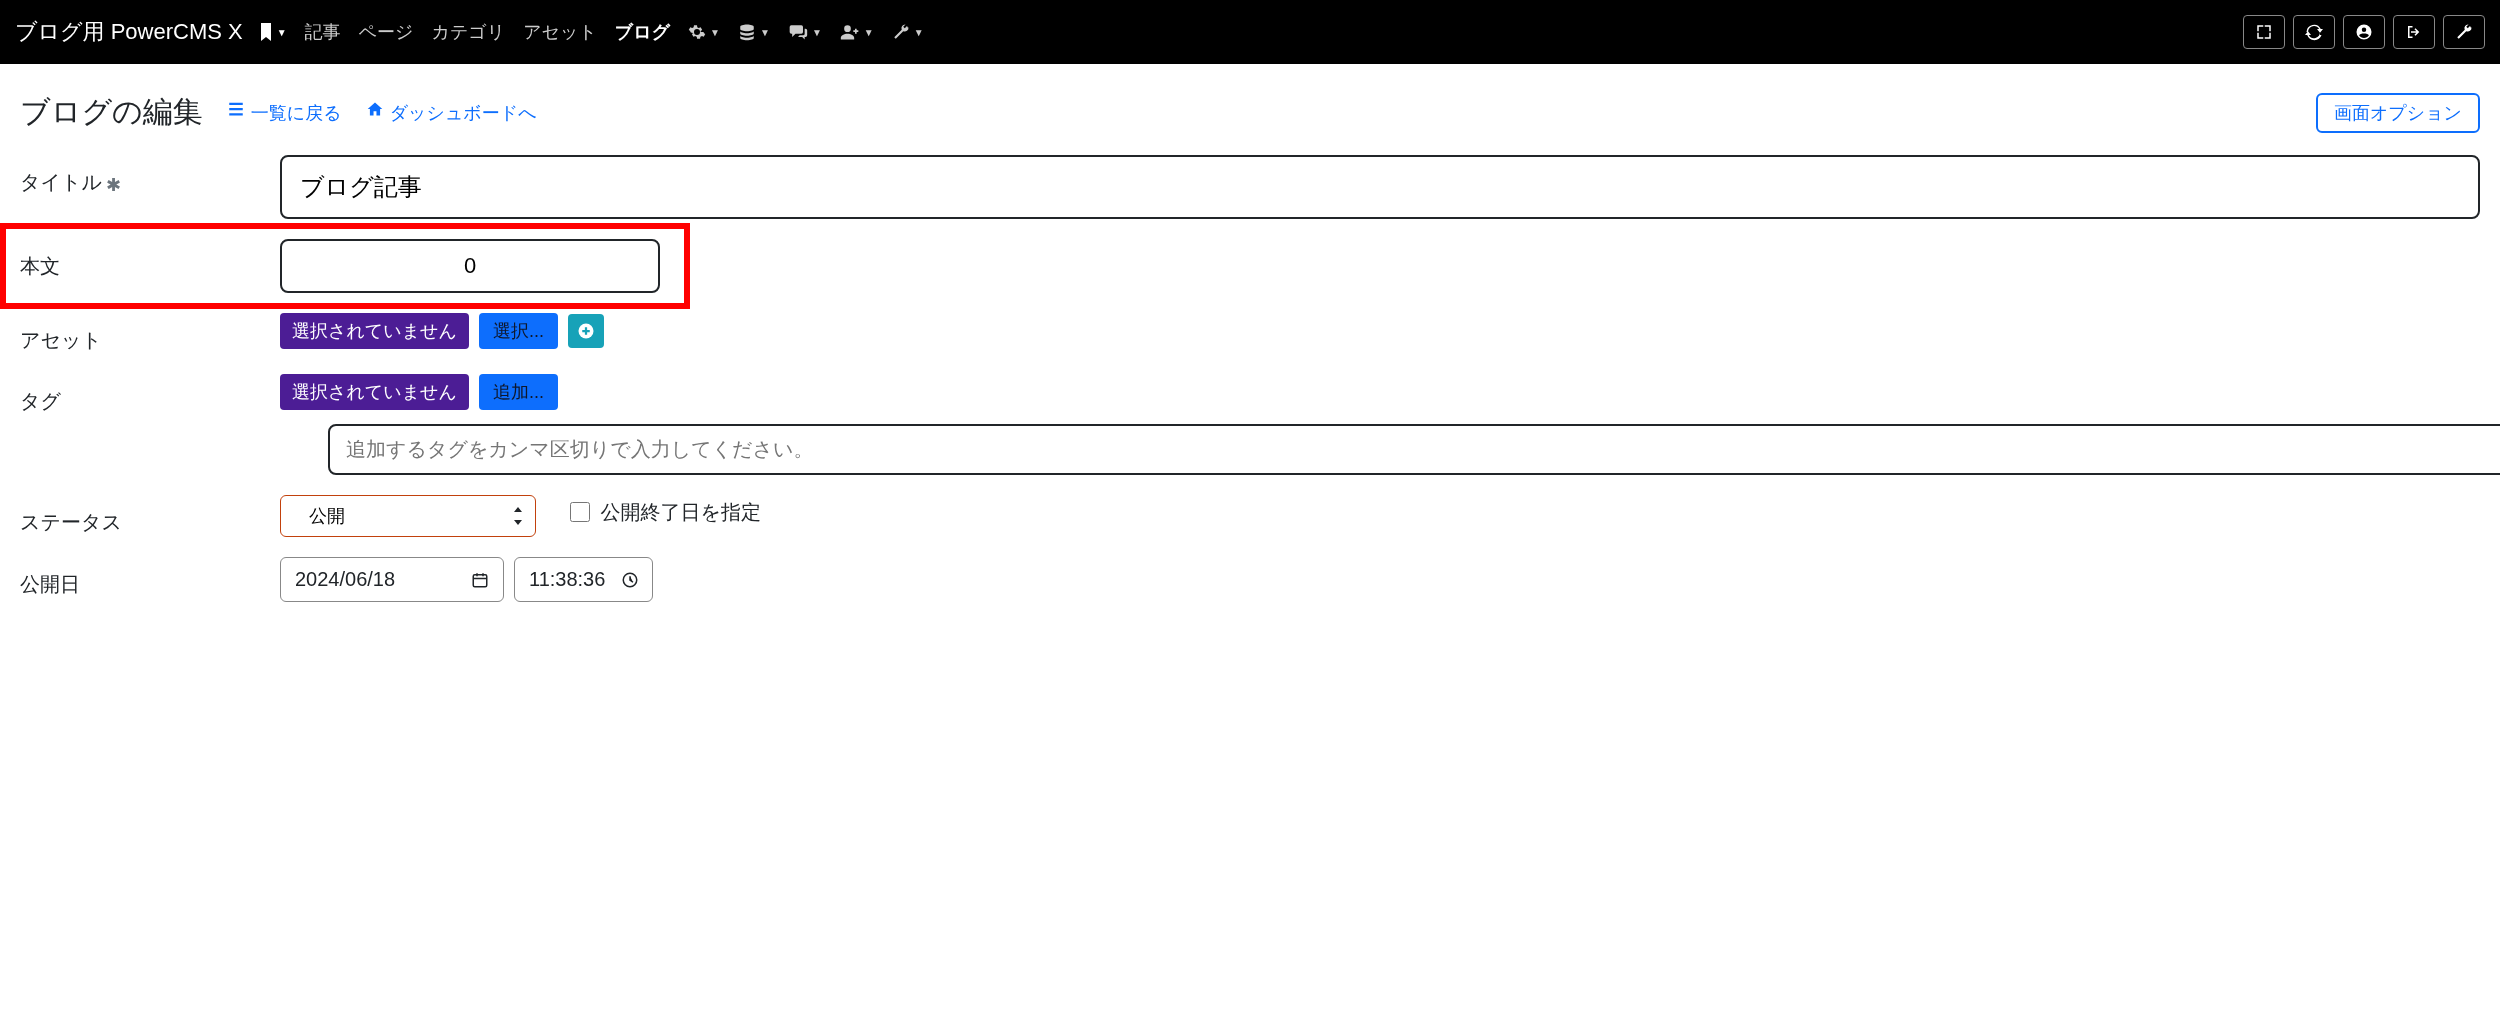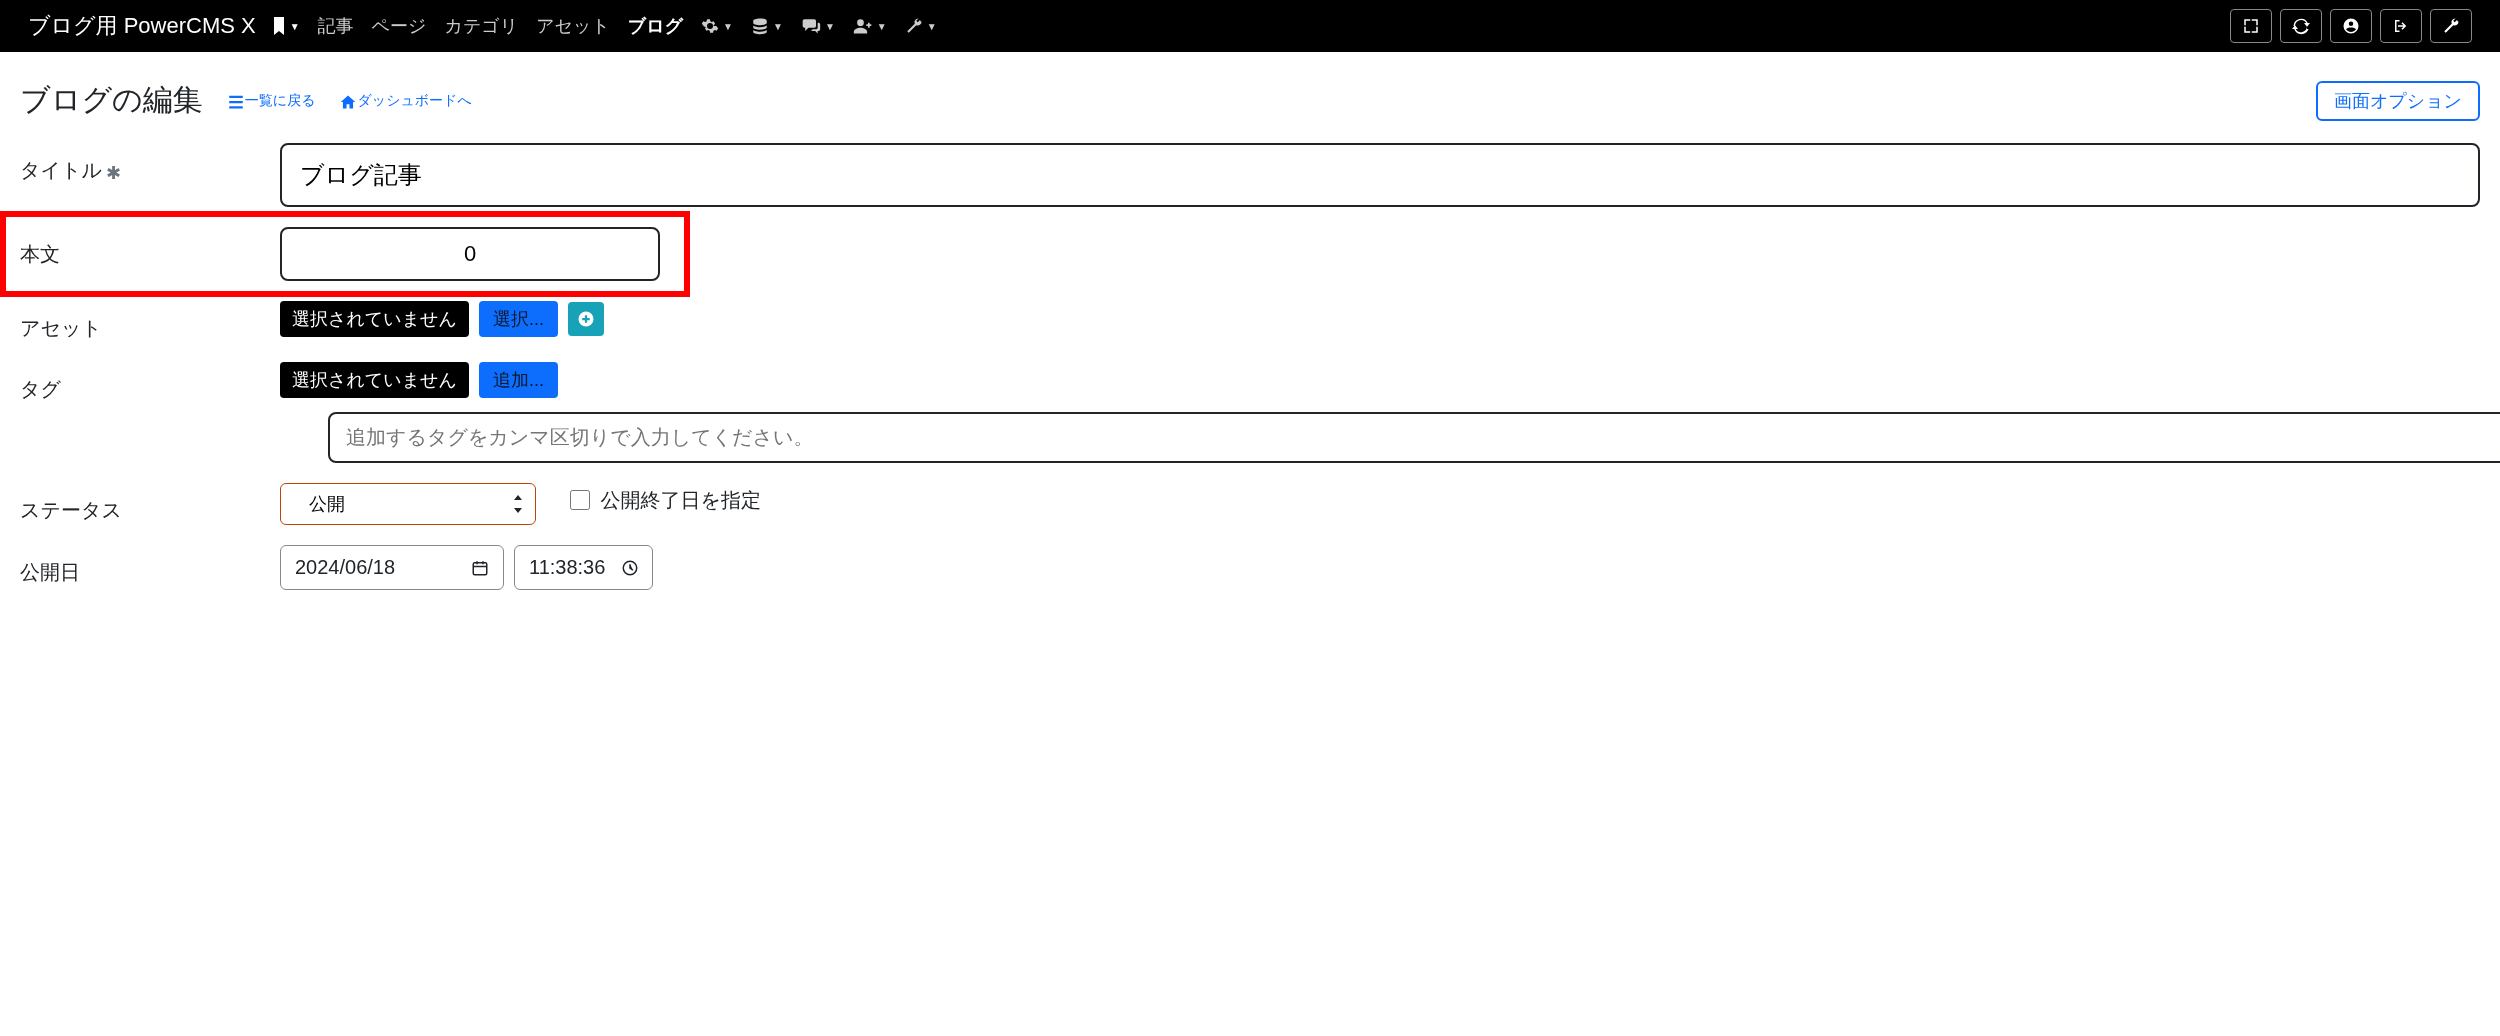--- a/index.html
+++ b/index.html
@@ -1,53 +1,53 @@
 <!DOCTYPE html>
 <html><head>
 <meta charset="utf-8">
 <style>
 * { box-sizing: border-box; margin: 0; padding: 0; }
 body { font-family: -apple-system, "Hiragino Kaku Gothic ProN", Meiryo, sans-serif; background: #fff; color: #212529; }
 
 
-.topnav { background: #000; color: #fff; display: flex; align-items: center; height: 52px; padding: 0 28px; justify-content: space-between; }
+.topnav { background: #000; color: #fff; display: flex; align-items: center; height: 64px; padding: 0 15px; justify-content: space-between; }
 .topnav-left { display: flex; align-items: center; gap: 6px; }
 .brand { font-size: 22px; font-weight: 400; padding-right: 4px; white-space: nowrap; }
 .nav-items { display: flex; align-items: center; gap: 6px; }
 .nav-item { color: #ccc; font-size: 18px; padding: 4px 6px; cursor: pointer; display: flex; align-items: center; gap: 4px; }
 .nav-item.bold { color: #fff; font-weight: 700; }
 .caret { font-size: 10px; color: #ccc; }
 .caret.white { color: #fff; }
 .icon { display: inline-block; }
 .topnav-right { display: flex; gap: 8px; }
 .icon-btn { border: 1px solid #888; border-radius: 4px; width: 42px; height: 34px; display: flex; align-items: center; justify-content: center; background: #000; color: #fff; cursor: pointer; font-size: 18px; }
 
 
 .page-header { display: flex; align-items: center; padding: 28px 20px 12px 20px; gap: 24px; }
 .page-title { font-size: 30px; font-weight: 400; }
-.header-link { color: #0d6efd; font-size: 14px; display: flex; align-items: flex-end; text-decoration: none; cursor: pointer; }
+.header-link { color: #0d6efd; font-size: 18px; display: flex; align-items: flex-start; gap: 6px; text-decoration: none; cursor: pointer; }
 .spacer { flex: 1; }
 .screen-options-btn { border: 2px solid #0d6efd; color: #0d6efd; background: #fff; border-radius: 6px; padding: 6px 16px; font-size: 18px; cursor: pointer; }
 
 
 .form-wrap { padding: 0 20px 20px 20px; }
 .form-row { display: flex; align-items: flex-start; padding: 10px 0; }
 .form-label { width: 260px; font-size: 20px; padding-top: 14px; display: flex; align-items: flex-end; gap: 4px; font-family: Liberation Serif, serif; }
 .req-mark { color: #6c757d; font-size: 18px; }
 .form-control-area { flex: 1; }
 .text-input { width: 100%; border: 2px solid #212529; border-radius: 8px; font-size: 24px; padding: 16px 18px; }
 .num-input { width: 380px; border: 2px solid #212529; border-radius: 8px; font-size: 22px; padding: 12px 18px; text-align: center; }
 
 
 .hl-row { position: relative; }
 .hl-overlay { position: absolute; left: -20px; right: auto; top: -6px; width: 690px; height: 86px; border: 6px solid #ff0000; pointer-events: none; }
 
 
 .btn-row { display: flex; gap: 10px; align-items: center; flex-wrap: wrap; }
-.badge-muted { background: #000000; color: #fff; border-radius: 4px; padding: 6px 12px; font-size: 18px; }
+.badge-muted { background: #4c1d95; color: #fff; border-radius: 4px; padding: 6px 12px; font-size: 18px; }
 .btn-primary { background: #0d6efd; color: #0f172a; border-radius: 4px; padding: 6px 14px; font-size: 18px; border: none; cursor: pointer; }
 .btn-teal { background: #17a2b8; color: #fff; border-radius: 4px; width: 36px; height: 34px; border: none; cursor: pointer; display: flex; align-items: center; justify-content: center; font-size: 18px; }
 .tag-input { margin-top: 14px; width: 100%; border: 2px solid #212529; border-radius: 8px; font-size: 20px; padding: 12px 16px; color: #6c757d; margin-left: 48px; }
 .select-wrap { position: relative; display: inline-block; }
 .select { border: 1px solid #c2410c; border-radius: 6px; padding: 10px 40px 10px 28px; font-size: 18px; background: #fff; appearance: none; min-width: 256px; }
 .select-caret { position: absolute; right: 12px; top: 50%; transform: translateY(-50%); pointer-events: none; font-size: 14px; }
 .check-row { display: inline-flex; align-items: center; gap: 10px; margin-left: 30px; font-size: 20px; }
 .cb { width: 20px; height: 20px; }
 .date-input, .time-input { border: 1px solid #888; border-radius: 6px; padding: 10px 14px; font-size: 20px; display: inline-flex; align-items: center; gap: 16px; }
 .date-input { width: 224px; justify-content: space-between; }

